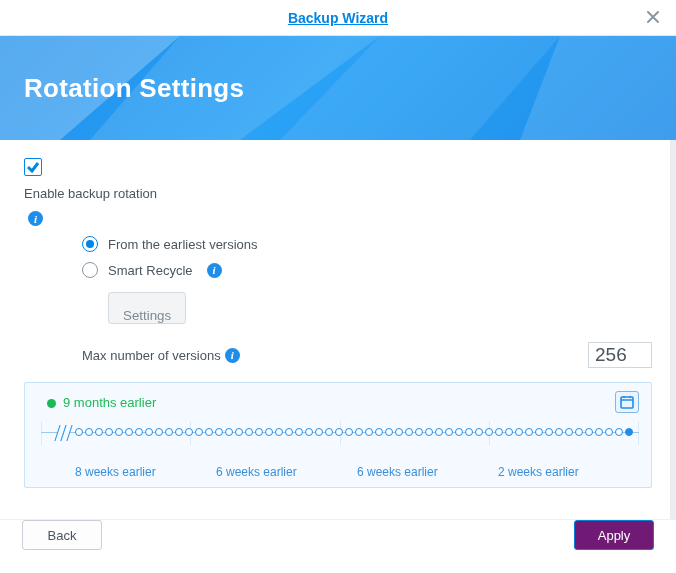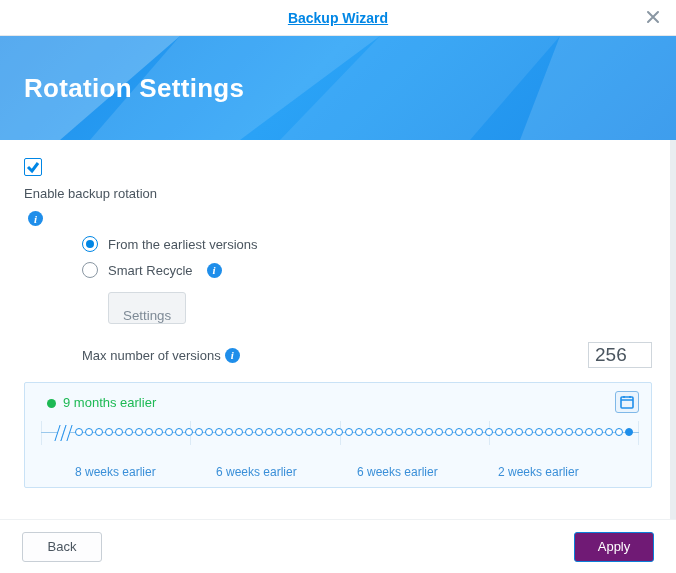--- a/index.html
+++ b/index.html
@@ -45,21 +45,21 @@
   .break-mark { position:absolute; left:16px; top:4px; width:12px; height:16px; }
   .break-mark::before, .break-mark::after { content:""; position:absolute; top:0; width:5px; height:16px; background:#f4faff; transform: skewX(-18deg); border-left:1px solid #1f8eea; border-right:1px solid #1f8eea;}
   .break-mark::after { left:6px; }
   .dots { position: absolute; left: 34px; right: 6px; top: 7px; display: flex; justify-content: space-between; }
   .dots span { width: 8px; height: 8px; border: 1.5px solid #1f8eea; border-radius: 50%; background: #fff; }
   .dots span.filled { background: #1f8eea; }
   .gridlines { position:absolute; inset:0; display:flex; justify-content:space-between; pointer-events:none;}
   .gridlines div { width:0; border-left:1px solid #dbeaf6; height:100%; }
   .timeline-labels { display: flex; margin-top: 20px; padding-left: 34px; }
   .timeline-labels div { flex: 1; color: #3a8fd8; font-size: 12px; }
-  .footer { height: 54px; border-top: 1px solid #eef1f3; display: flex; align-items: center; padding: 0 22px; gap: 12px; }
+  .footer { height: 54px; border-top: 1px solid #eef1f3; display: flex; align-items: flex-start; padding: 0 22px; gap: 12px; }
   .footer .spacer { flex: 1; }
   .btn { height: 30px; padding: 0 20px; border-radius: 3px; border: 1px solid #c8cfd6; background: #fdfdfe; color: #4a555f; cursor: pointer; font-size: 13px; min-width: 80px; }
   .btn.primary { background: #701a75; border-color: #0b7fd8; color: #fff; }
   .scroll-edge { position:absolute; right:0; top:0; bottom:0; width:6px; background: #e9edf0; }
 </style>
 </head>
 <body>
 
 <div class="window">
 

